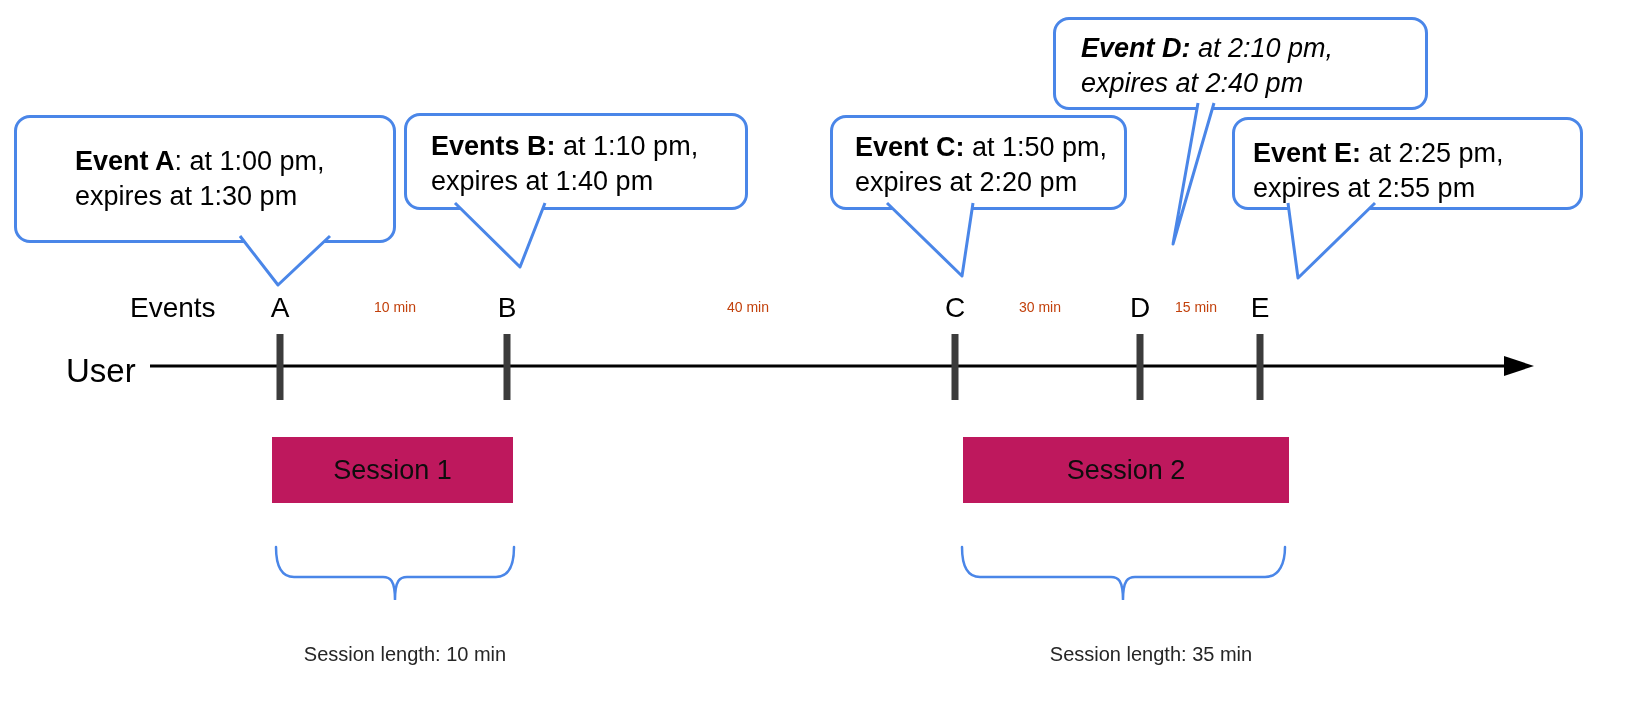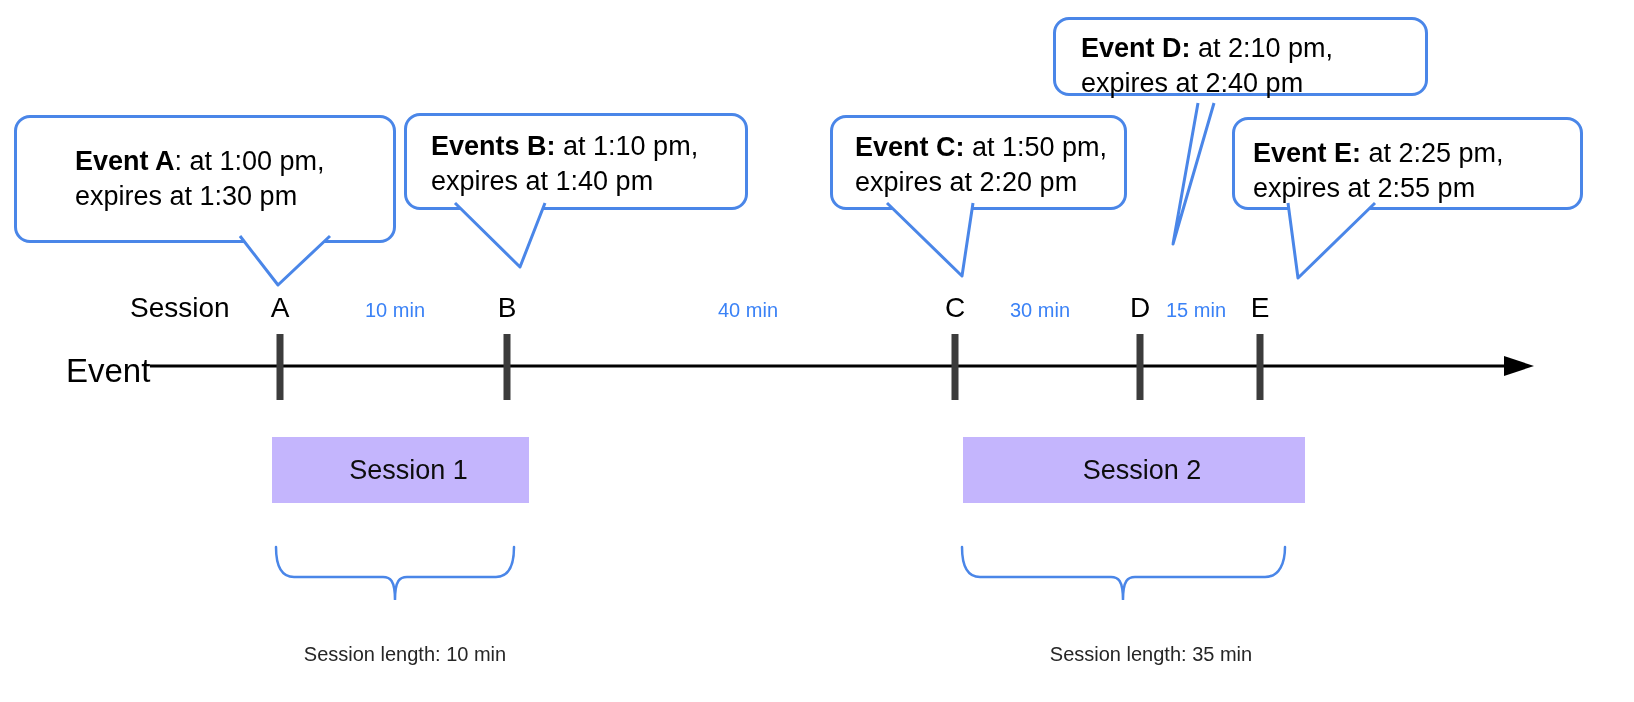--- a/index.html
+++ b/index.html
@@ -26,21 +26,21 @@
     color: #000000;
     font-size: 27px;
     line-height: 35px;
     z-index: 2;
   }
   .callout .line b { font-weight: bold; }
 
   #callout-a { left: 14px;   top: 115px; width: 382px; height: 128px; padding: 26px 8px 0 58px; }
   #callout-b { left: 404px;  top: 113px; width: 344px; height: 97px;  padding: 13px 8px 0 24px; }
   #callout-c { left: 830px;  top: 115px; width: 297px; height: 95px;  padding: 12px 8px 0 22px; }
-  #callout-d { left: 1053px; top: 17px;  width: 375px; height: 79px;  padding: 11px 8px 8px 25px; }
+  #callout-d { left: 1053px; top: 17px;  width: 375px; height: 93px;  padding: 11px 8px 8px 25px; font-style: italic; }
   #callout-e { left: 1232px; top: 117px; width: 351px; height: 93px;  padding: 16px 8px 0 18px; }
 
   
   .axis-word {
     position: absolute;
     color: #000000;
     white-space: nowrap;
   }
   #user-label   { left: 66px;  top: 352px; font-size: 33px; }
   #events-label { left: 130px; top: 292px; font-size: 28px; }
@@ -49,39 +49,38 @@
     position: absolute;
     top: 292px;
     font-size: 28px;
     color: #000000;
     transform: translateX(-50%);
     white-space: nowrap;
   }
   .interval-label {
     position: absolute;
     top: 299px;
-    font-size: 20px;
-    color: #3b82f6;
+    font-size: 14px;
+    color: #c2410c;
     transform: translateX(-50%);
     white-space: nowrap;
   }
 
   
   .session-box {
     position: absolute;
     top: 437px;
     height: 66px;
-    background: #c4b5fd;
+    background: #be185d;
     color: #0d0d0d;
     font-size: 27px;
     display: flex;
     align-items: center;
     justify-content: center;
     z-index: 1;
-    padding-left: 16px;
   }
   #session-1-box { left: 272px; width: 241px; }
   #session-2-box { left: 963px; width: 326px; }
 
   .session-length {
     position: absolute;
     top: 643px;
     font-size: 20px;
     color: #262626;
     transform: translateX(-50%);
@@ -126,22 +125,22 @@
   <div class="callout" id="callout-d">
     <div class="line"><b>Event D:</b><span> at 2:10 pm,</span></div>
     <div class="line">expires at 2:40 pm</div>
   </div>
 
   <div class="callout" id="callout-e">
     <div class="line"><b>Event E:</b><span> at 2:25 pm,</span></div>
     <div class="line">expires at 2:55 pm</div>
   </div>
 
-  <div class="axis-word" id="events-label">Session</div>
-  <div class="axis-word" id="user-label">Event</div>
+  <div class="axis-word" id="events-label">Events</div>
+  <div class="axis-word" id="user-label">User</div>
 
   <div class="event-letter" style="left:280px">A</div>
   <div class="event-letter" style="left:507px">B</div>
   <div class="event-letter" style="left:955px">C</div>
   <div class="event-letter" style="left:1140px">D</div>
   <div class="event-letter" style="left:1260px">E</div>
 
   <div class="interval-label" style="left:395px">10 min</div>
   <div class="interval-label" style="left:748px">40 min</div>
   <div class="interval-label" style="left:1040px">30 min</div>

